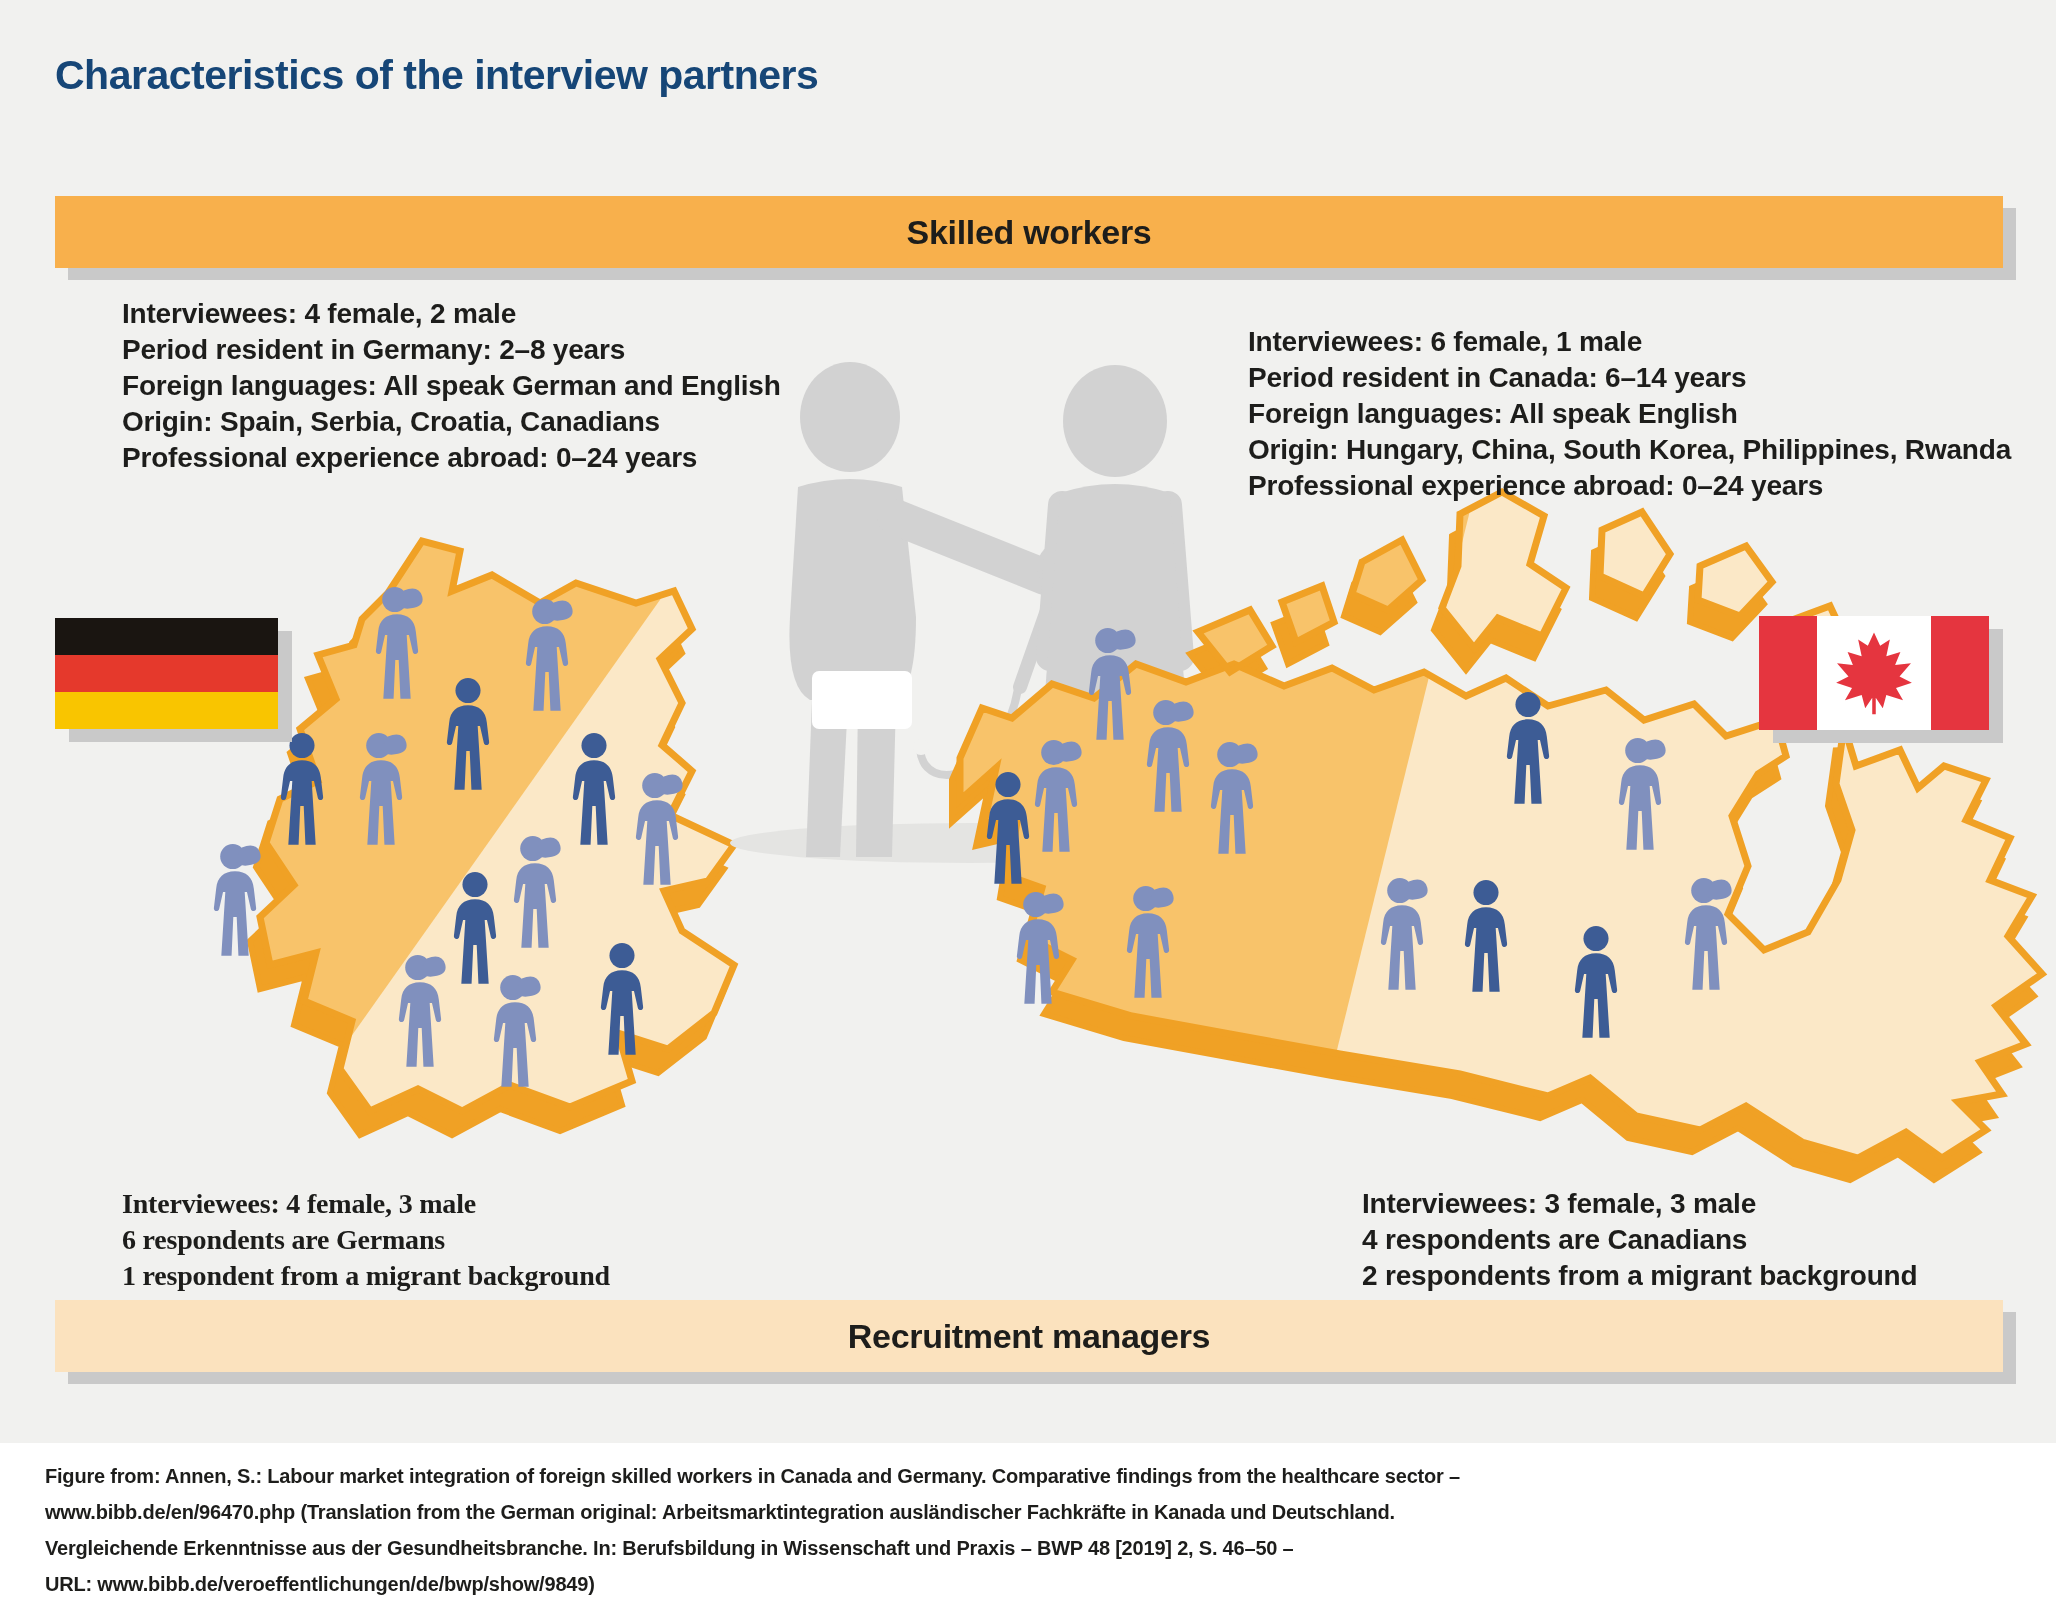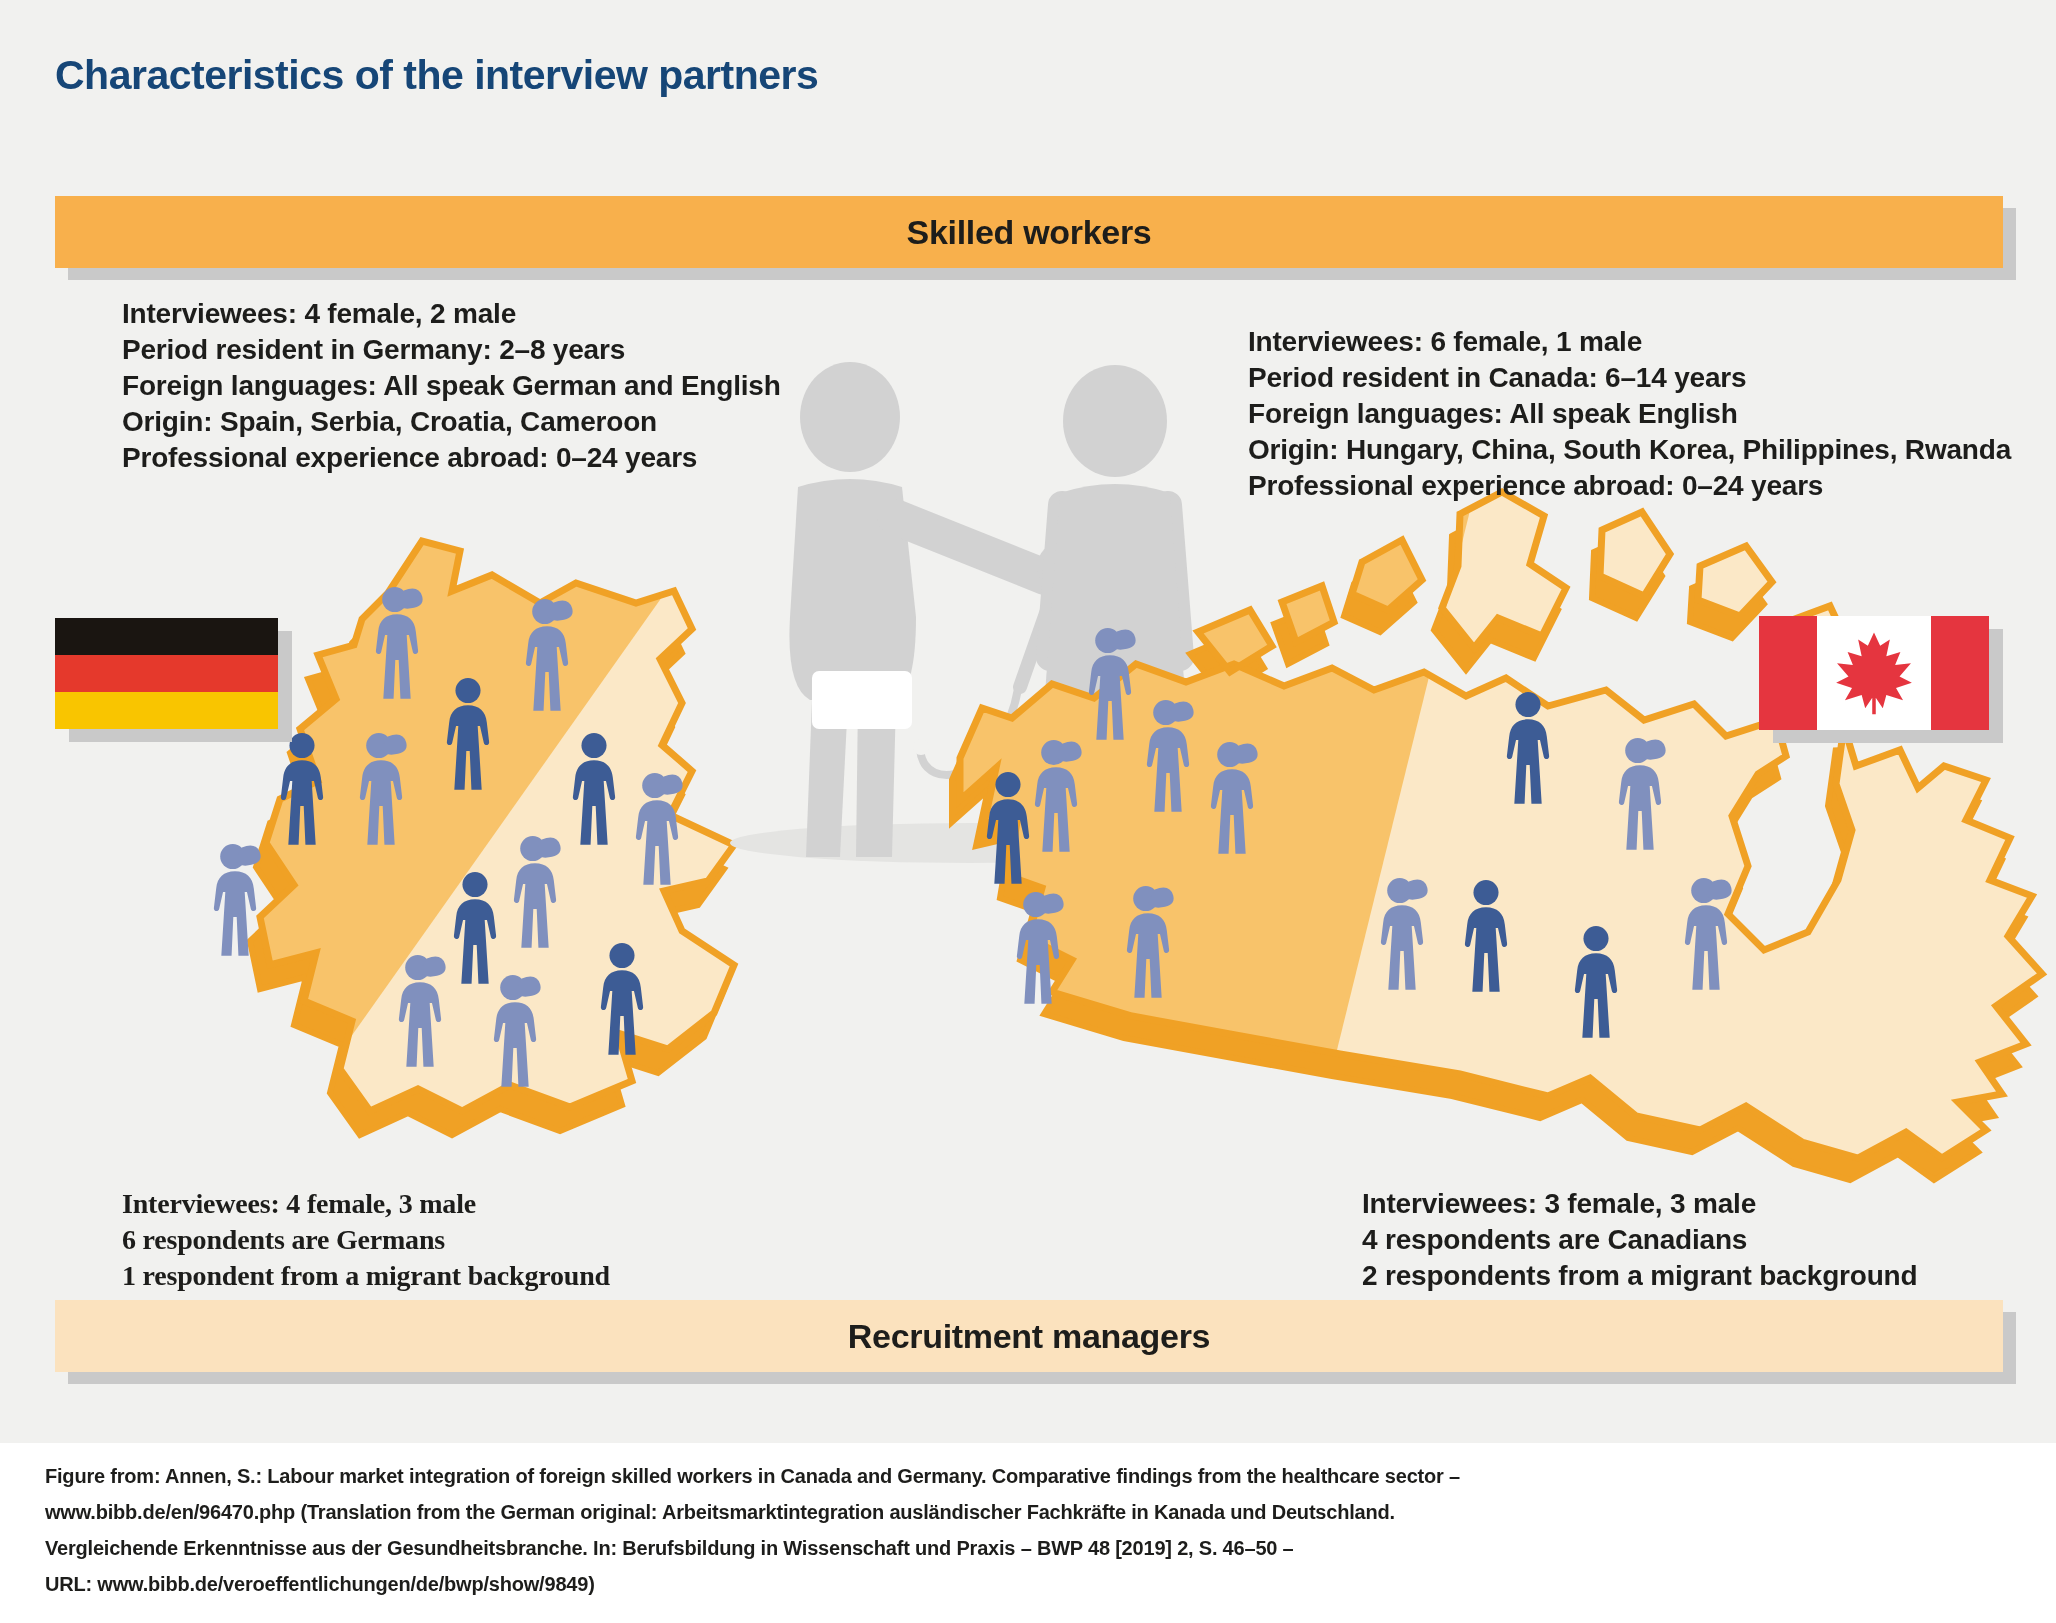--- a/index.html
+++ b/index.html
@@ -186,21 +186,21 @@
         <path d="M50 4 L57 19 L68 12 L64 31 L80 26 L74 41 L92 39 L79 54 L93 61 L75 67 L83 81 L64 75 L60 90 L52 78 L52 97 L48 97 L48 78 L40 90 L36 75 L17 81 L25 67 L7 61 L21 54 L8 39 L26 41 L20 26 L36 31 L32 12 L43 19 Z" style="fill:var(--c-canada_red,#e5353f)"></path>
       </svg>
     </div>
     <div class="bar"></div>
   </div>
 
   <div id="info-de-skilled" class="abs info-block z5">
     <div>Interviewees: 4 female, 2 male</div>
     <div>Period resident in Germany: 2–8 years</div>
     <div>Foreign languages: All speak German and English</div>
-    <div>Origin: Spain, Serbia, Croatia, Cameroon</div>
+    <div>Origin: Spain, Serbia, Croatia, Canadians</div>
     <div>Professional experience abroad: 0–24 years</div>
   </div>
 
   <div id="info-ca-skilled" class="abs info-block z5">
     <div>Interviewees: 6 female, 1 male</div>
     <div>Period resident in Canada: 6–14 years</div>
     <div>Foreign languages: All speak English</div>
     <div>Origin: Hungary, China, South Korea, Philippines, Rwanda</div>
     <div>Professional experience abroad: 0–24 years</div>
   </div>

